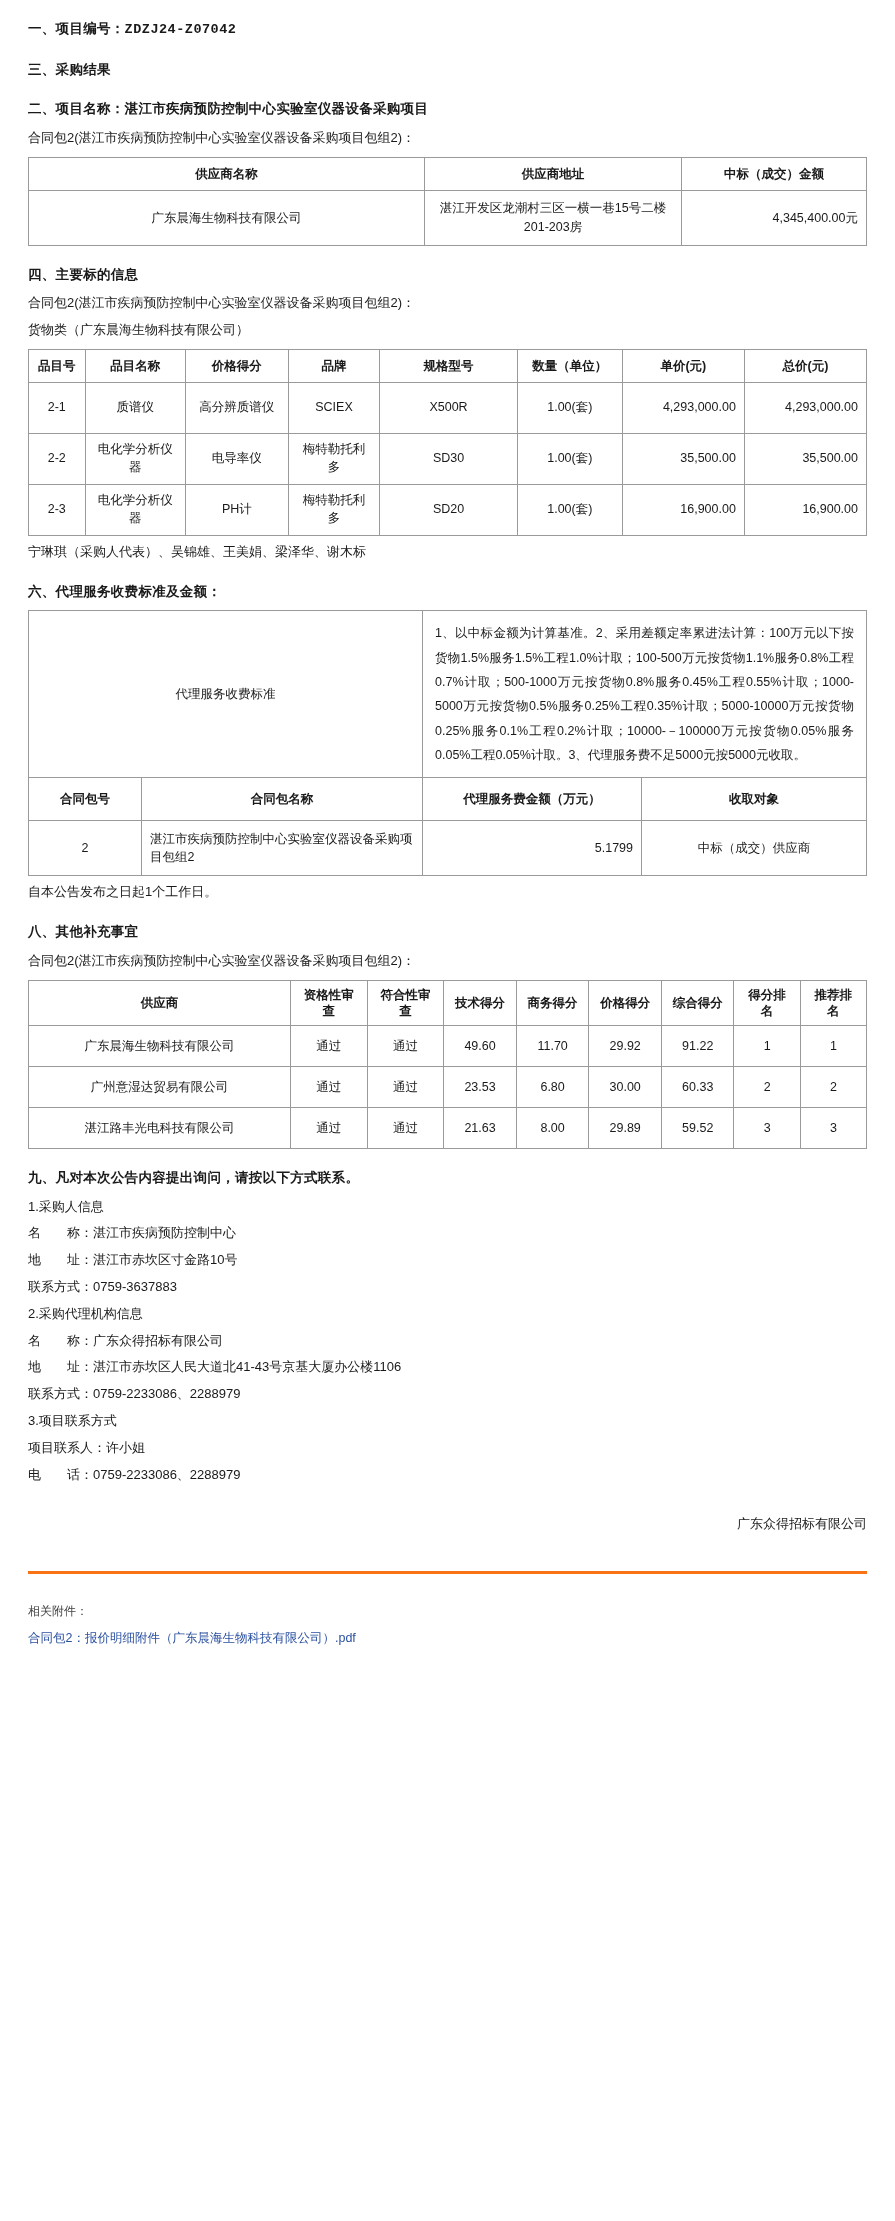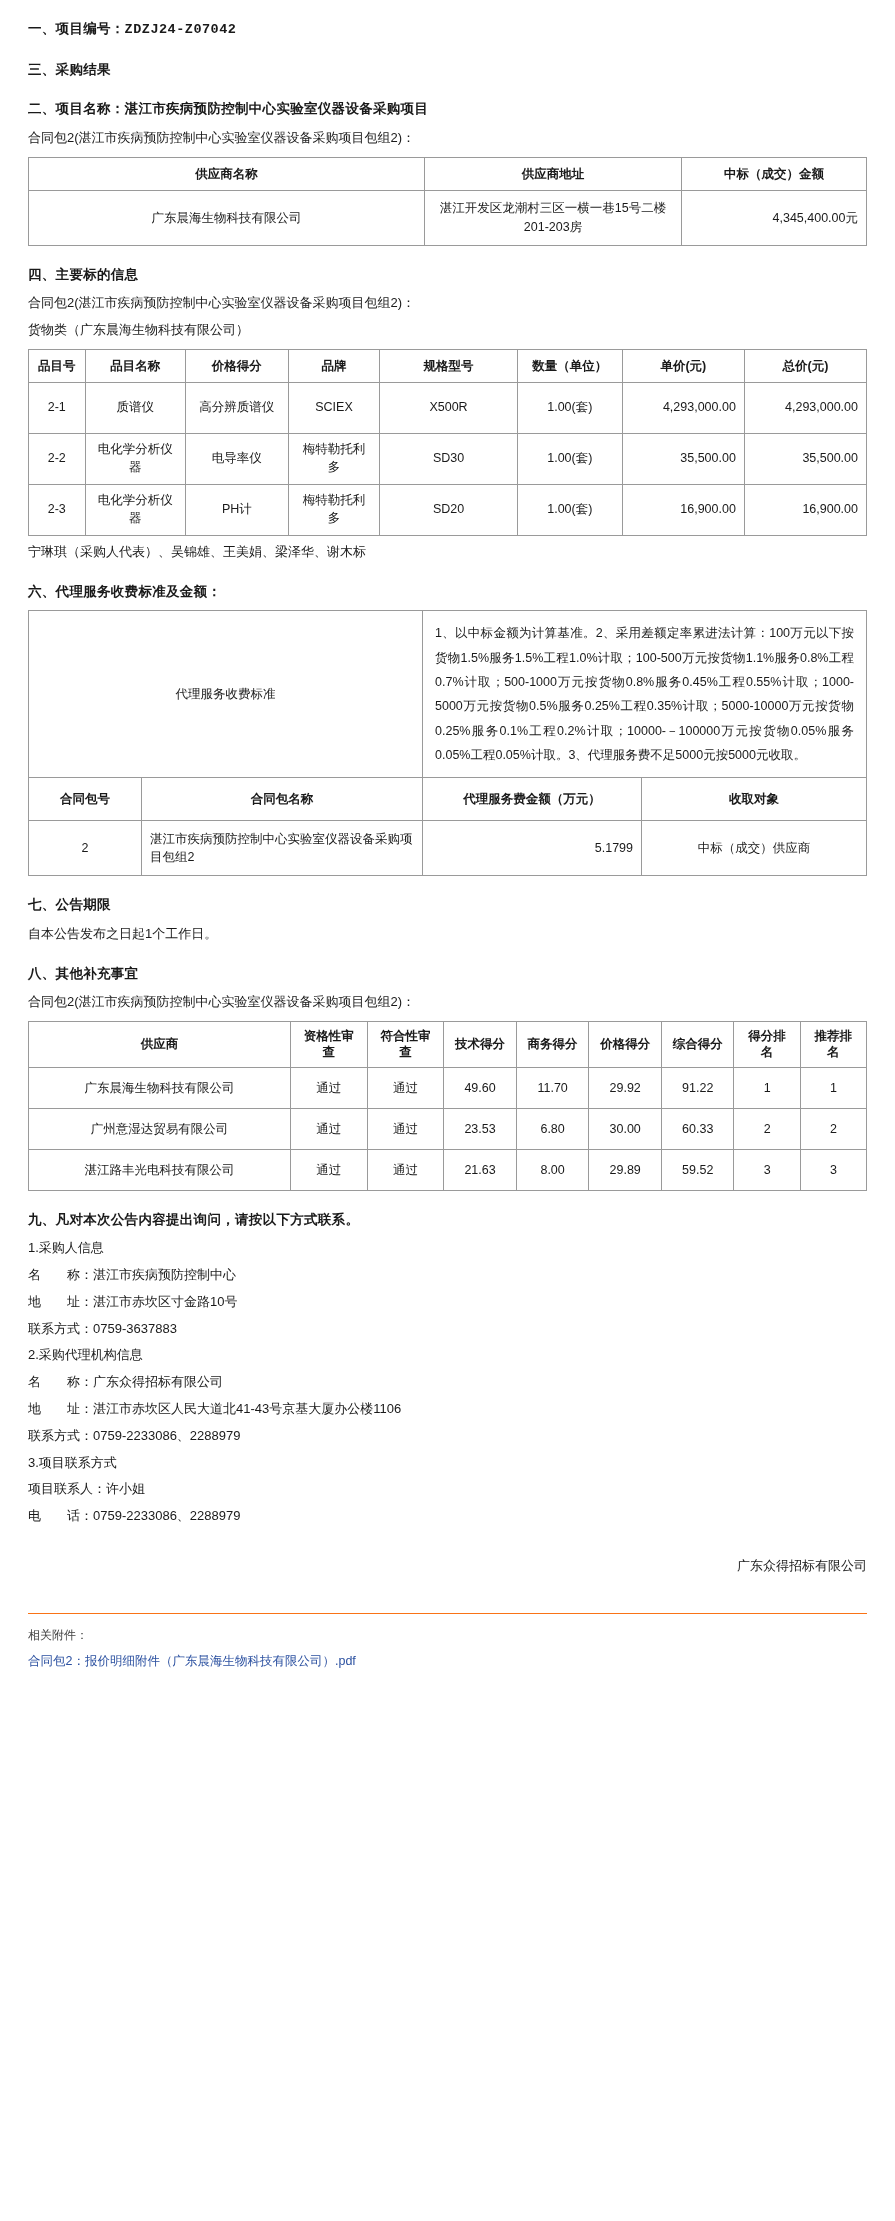--- a/index.html
+++ b/index.html
@@ -91,23 +91,23 @@
   .score-tbl td { height: 28px; text-align: center; }
   .score-tbl td.supplier { text-align: center; }
 
   .signature {
     text-align: right;
     margin-top: 26px;
     font-size: 13px;
     line-height: 2;
   }
   .attach-sep {
-    border-top: 1px solid #f97316;
+    border-top: 3px solid #f97316;
     margin-top: 34px;
-    padding-top: 12px;
+    padding-top: 28px;
   }
   .attach-title {
     font-size: 12px;
     color: #444;
     margin-bottom: 6px;
   }
   .attach-link {
     font-size: 12.5px;
     color: #2b50a0;
     text-decoration: none;
@@ -222,21 +222,20 @@
         <tr>
           <td class="c" style="height:42px">2</td>
           <td class="l" style="line-height:1.45">湛江市疾病预防控制中心实验室仪器设备采购项目包组2</td>
           <td class="r">5.1799</td>
           <td class="c">中标（成交）供应商</td>
         </tr>
       </tbody>
     </table>
   </div>
 
-  <div class="sec-title">七、公告期限</div>
   <div class="para indent1">自本公告发布之日起1个工作日。</div>
 
   <div class="sec-title">八、其他补充事宜</div>
   <div class="para indent1">合同包2(湛江市疾病预防控制中心实验室仪器设备采购项目包组2)：</div>
 
   <div class="tbl-wrap indent1">
     <table class="bordered score-tbl">
       <thead>
         <tr>
           <th style="width:232px">供应商</th>

